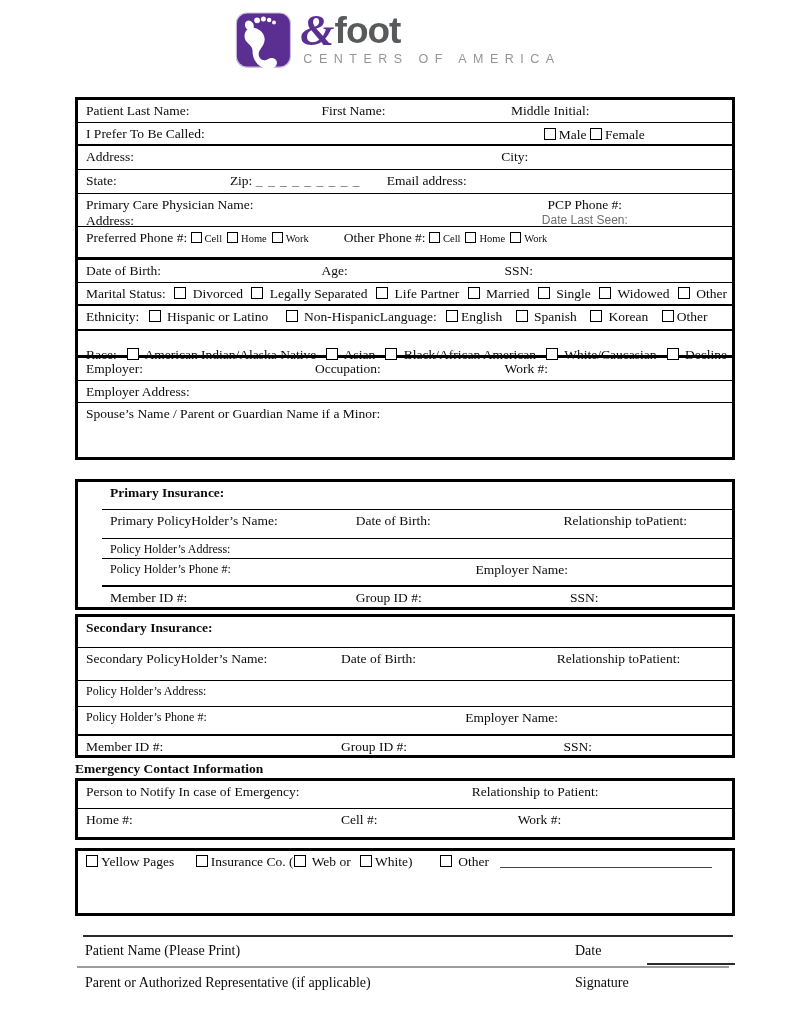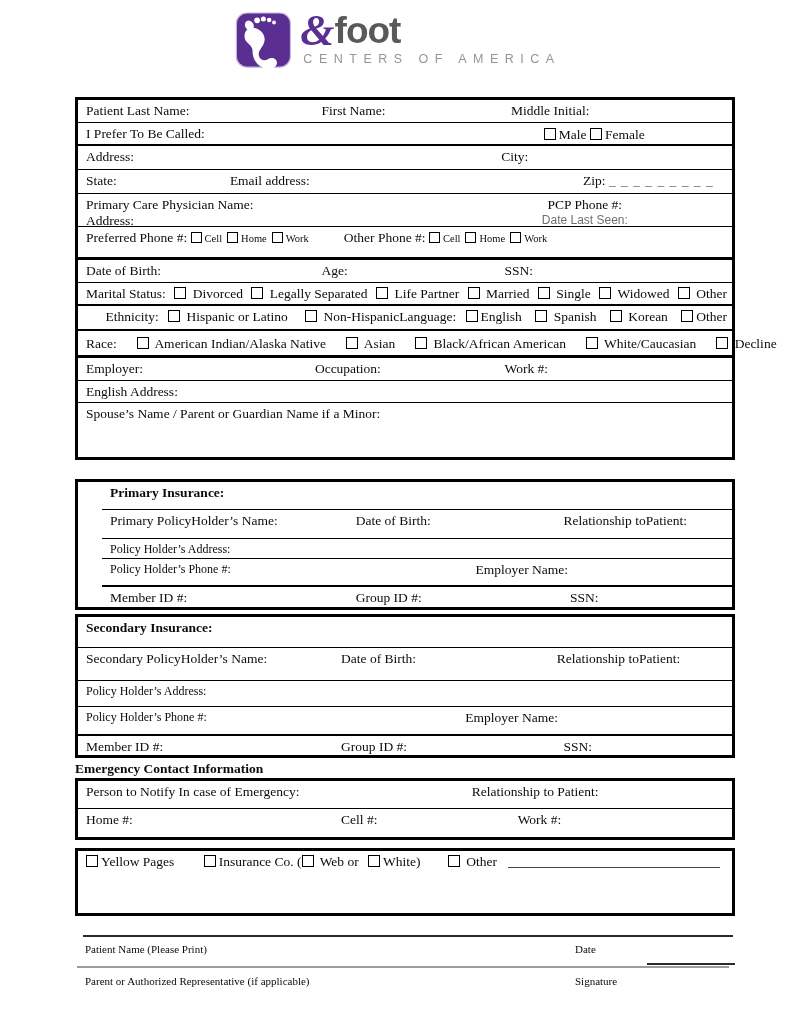--- a/index.html
+++ b/index.html
@@ -33,21 +33,21 @@
   .cb { display:inline-block; width:11px; height:11px; border:1.6px solid #000;
         background:#fff; vertical-align:-1px; margin-right:3px; flex:none; }
   .cb.big { width:12px; height:12px; }
   .cb-item { white-space:nowrap; }
   .cb-sm { font-size:10.5px; margin-right:5px; white-space:nowrap; }
   .sect-hdr { position:absolute; left:75px; width:660px; font-size:13.5px;
     font-weight:600; border-bottom:1px solid #000; padding-bottom:1px; }
   .blank-line { display:inline-block; border-bottom:1.3px solid #444; height:12px;
     vertical-align:-2px; }
   .hline { position:absolute; height:2px; }
-  .sig-lbl { position:absolute; font-size:11px; }
+  .sig-lbl { position:absolute; font-size:14px; }
   .gray-sans { font-family:"Liberation Sans", sans-serif; color:#6f6f6f; font-size:12px; }
 </style>
 </head>
 <body>
 
 <div class="page">
 
   <div class="logo">
     <svg class="logo-mark" viewBox="0 0 60 62">
       <rect x="1" y="1" width="56" height="56" rx="11" fill="#5b2f91" stroke="#c9bce0" stroke-width="1.2"></rect>
@@ -85,22 +85,22 @@
       </div>
     </div>
 
     <div class="row" style="height:24px;">
       <div class="cell lbl" style="width:63.5%;">Address:</div>
       <div class="cell lbl" style="flex:1;">City:</div>
     </div>
 
     <div class="row" style="height:24px;">
       <div class="cell lbl" style="width:22%;">State:</div>
+      <div class="cell lbl" style="width:24%;"><span>Zip:</span> <span style="color:#555; letter-spacing:1px;">_ _ _ _ _  _ _ _ _</span></div>
       <div class="cell lbl" style="flex:1;">Email address:</div>
-      <div class="cell lbl" style="width:24%;"><span>Zip:</span> <span style="color:#555; letter-spacing:1px;">_ _ _ _ _  _ _ _ _</span></div>
     </div>
 
     <div class="row" style="height:33px;">
       <div class="cell" style="width:55%; line-height:1.2;">
         <div>Primary Care Physician Name:</div>
         <div>Address:</div>
       </div>
       <div class="cell" style="flex:1; text-align:center; line-height:1.2; padding-left:0;">
         <div>PCP Phone #:</div>
         <div class="gray-sans">Date Last Seen:</div>
@@ -131,55 +131,55 @@
         <span class="cb-item"><span class="cb big"></span> <span>Legally Separated</span></span>
         <span class="cb-item"><span class="cb big"></span> <span>Life Partner</span></span>
         <span class="cb-item"><span class="cb big"></span> <span>Married</span></span>
         <span class="cb-item"><span class="cb big"></span> <span>Single</span></span>
         <span class="cb-item"><span class="cb big"></span> <span>Widowed</span></span>
         <span class="cb-item"><span class="cb big"></span> <span>Other</span></span>
       </div>
     </div>
 
     <div class="row b2" style="height:25px;">
-      <div class="cell" style="flex:1; display:flex; justify-content:flex-end; padding-right:5px; ">
+      <div class="cell" style="flex:1; display:flex; justify-content:flex-start; padding-right:5px; ">
         <span>
           <span class="lbl">Ethnicity:</span>
           <span class="cb-item" style="margin-left:6px;"><span class="cb big"></span> <span>Hispanic or Latino</span></span>
           <span class="cb-item" style="margin-left:14px;"><span class="cb big"></span> <span>Non-Hispanic</span></span>
         </span>
         <span>
           <span class="lbl">Language:</span>
           <span class="cb-item" style="margin-left:6px;"><span class="cb big"></span><span>English</span></span>
           <span class="cb-item" style="margin-left:10px;margin-top:31px;"><span class="cb big"></span> <span>Spanish</span></span>
           <span class="cb-item" style="margin-left:10px;"><span class="cb big"></span> <span>Korean</span></span>
           <span class="cb-item" style="margin-left:10px;"><span class="cb big"></span><span>Other</span></span>
         </span>
       </div>
     </div>
 
     <div class="row b3" style="height:27px;">
-      <div class="cell" style="flex:1; display:flex; justify-content:space-between; padding-right:5px; padding-top:5px;gap:20px;">
+      <div class="cell" style="flex:1; display:flex; justify-content:space-between; padding-right:5px; padding-top:16px;">
         <span class="lbl">Race:</span>
         <span class="cb-item"><span class="cb big"></span> <span>American Indian/Alaska Native</span></span>
         <span class="cb-item"><span class="cb big"></span> <span>Asian</span></span>
         <span class="cb-item"><span class="cb big"></span> <span>Black/African American</span></span>
         <span class="cb-item"><span class="cb big"></span> <span>White/Caucasian</span></span>
         <span class="cb-item"><span class="cb big"></span> <span>Decline</span></span>
       </div>
     </div>
 
     <div class="row" style="height:23px;">
       <div class="cell lbl" style="width:35%;">Employer:</div>
       <div class="cell lbl" style="width:29%;">Occupation:</div>
       <div class="cell lbl" style="flex:1;">Work #:</div>
     </div>
 
     <div class="row" style="height:22px;">
-      <div class="cell lbl" style="flex:1;">English Address:</div>
+      <div class="cell lbl" style="flex:1;">Employer Address:</div>
     </div>
 
     <div class="row" style="flex:1; height:54px; align-items:flex-start;">
       <div class="cell" style="flex:1;">Spouse’s Name / Parent or Guardian Name if a Minor:</div>
     </div>
   </div>
 
   <div class="sect-hdr" style="top:482px;">Medical Insurance Information</div>
 
   <div class="tbl" style="top:479px; height:131px;padding-left:24px;">
@@ -239,21 +239,21 @@
       <div class="cell lbl" style="width:39%;">Home #:</div>
       <div class="cell lbl" style="width:27%;">Cell #:</div>
       <div class="cell lbl" style="flex:1;">Work #:</div>
     </div>
   </div>
 
   <div class="tbl" style="top:848px; height:68px;">
     <div class="row" style="flex:1; border-bottom:none; align-items:center;">
       <div class="cell" style="flex:1; white-space:nowrap; padding-bottom:6px;">
         <span class="cb-item"><span class="cb big"></span><span>Yellow Pages</span></span>
-        <span class="cb-item" style="margin-left:26px;"><span class="cb big"></span><span>Insurance Co. (</span></span><span class="cb-item"><span class="cb big"></span> <span>Web or</span></span>
+        <span class="cb-item" style="margin-left:18px;"><span class="cb big"></span><span>Insurance Co. (</span></span><span class="cb-item"><span class="cb big"></span> <span>Web or</span></span>
         <span class="cb-item" style="margin-left:6px;"><span class="cb big"></span><span>White)</span></span>
         <span class="cb-item" style="margin-left:24px;"><span class="cb big"></span> <span>Other</span></span>
         <span class="blank-line" style="width:212px; margin-left:8px;"></span>
       </div>
     </div>
   </div>
 
   <div class="hline" style="top:935px; left:83px; width:650px; background:#2b2b2b;"></div>
   <div class="sig-lbl" style="top:943px; left:85px;">Patient Name (Please Print)</div>
   <div class="sig-lbl" style="top:943px; left:575px;">Date</div>

